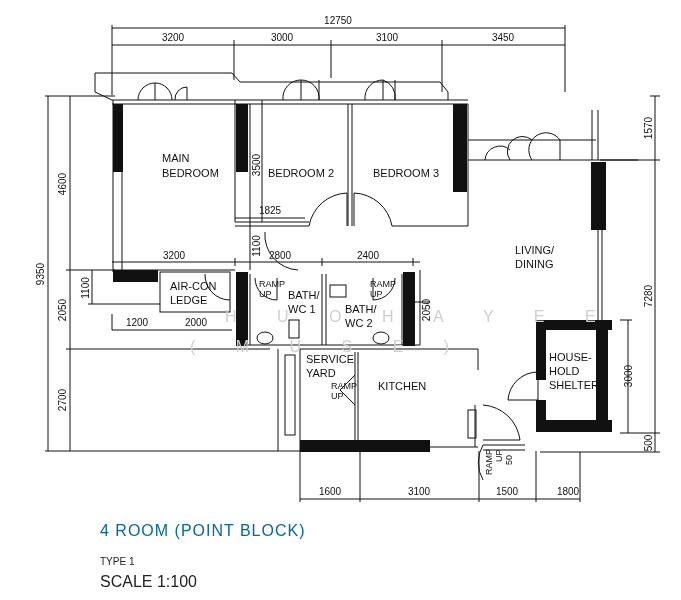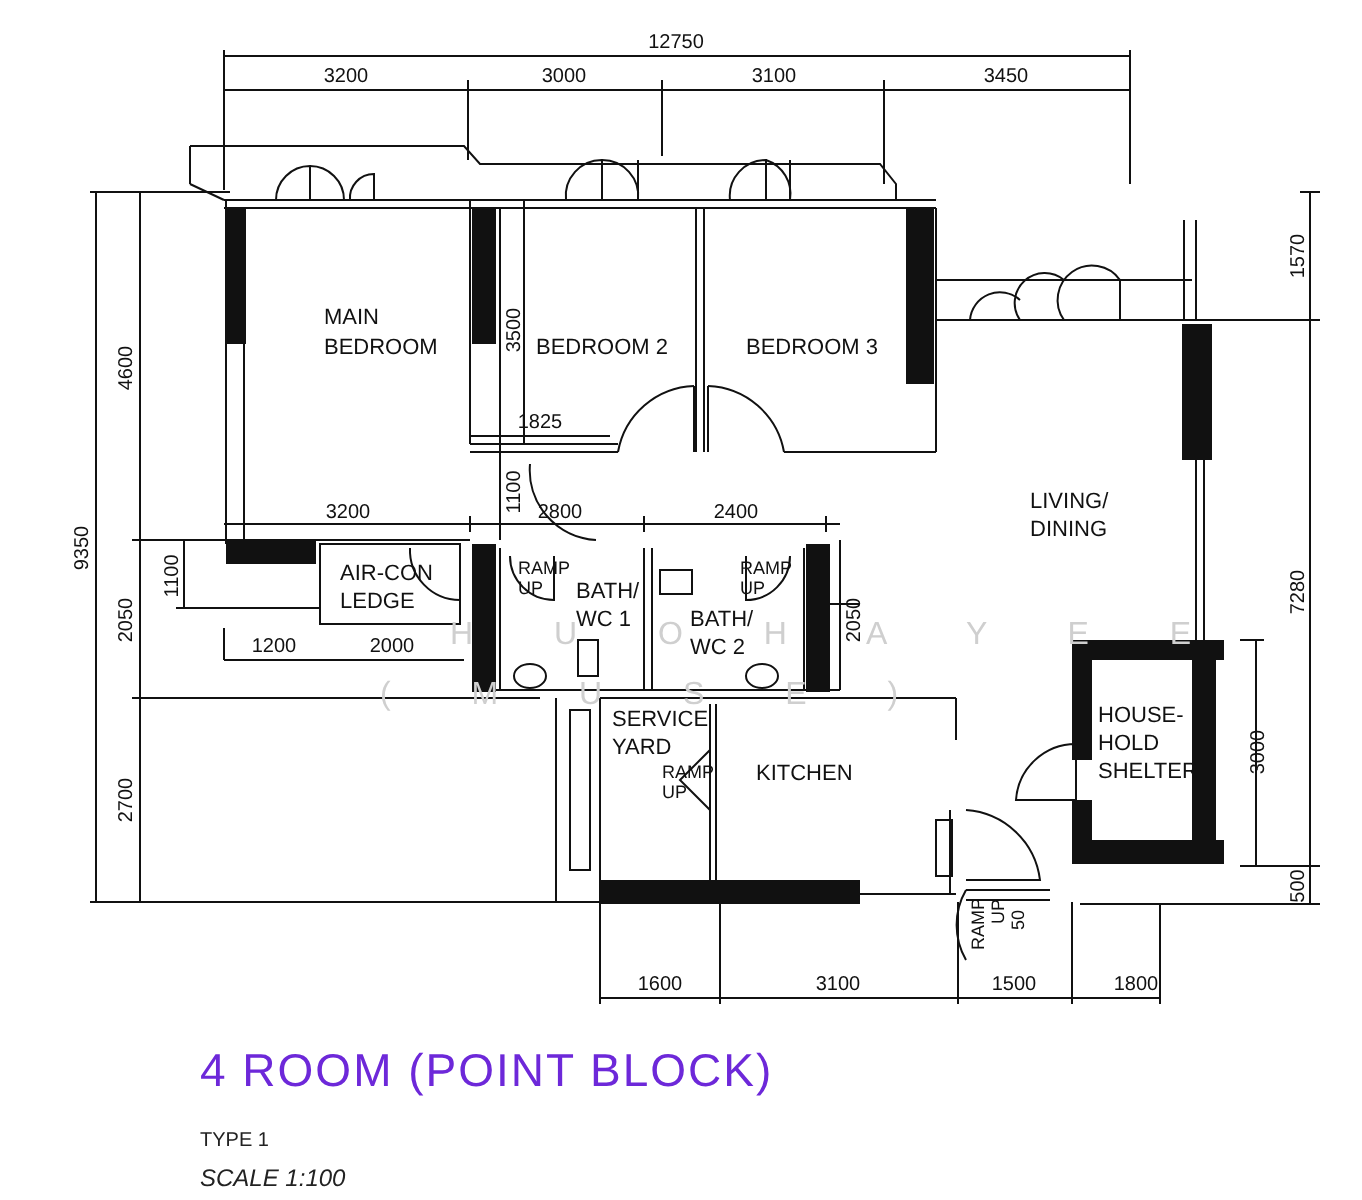--- a/index.html
+++ b/index.html
@@ -4,23 +4,23 @@
 <style>
   html, body { margin: 0; padding: 0; background: #ffffff; }
   body { width: 681px; height: 600px; position: relative; overflow: hidden;
          font-family: "Liberation Sans", sans-serif; color: #111; }
   #plan { position: absolute; left: 0; top: 0; width: 681px; height: 600px; }
   .dim { font-family: "Liberation Sans", sans-serif; font-size: 10px; fill: #111; }
   .room { font-family: "Liberation Sans", sans-serif; font-size: 11px; fill: #111; }
   .small { font-family: "Liberation Sans", sans-serif; font-size: 9px; fill: #111; }
   .wm { font-family: "Liberation Sans", sans-serif; font-size: 16px; fill: #cfcfcf; letter-spacing: 18px; }
   .title-block { position: absolute; left: 100px; top: 522px; }
-  .title-main { font-size: 23px; letter-spacing: 1px; color: #6d28d9; font-weight: normal; }
+  .title-main { font-size: 16px; letter-spacing: 1px; color: #0369a1; font-weight: normal; }
   .title-sub { font-size: 10px; margin-top: 16px; color: #222; }
-  .title-scale { font-size: 12px; margin-top: 6px; color: #222; font-style: italic; }
+  .title-scale { font-size: 16px; margin-top: 6px; color: #222; }
 </style>
 </head>
 <body>
 
 <svg id="plan" viewBox="0 0 681 600" xmlns="http://www.w3.org/2000/svg">
   <g stroke="#111" stroke-width="1" fill="none">
 
     <line x1="112" y1="28" x2="565" y2="28"></line>
     <line x1="112" y1="45" x2="565" y2="45"></line>
     <line x1="112" y1="25" x2="112" y2="95"></line>

